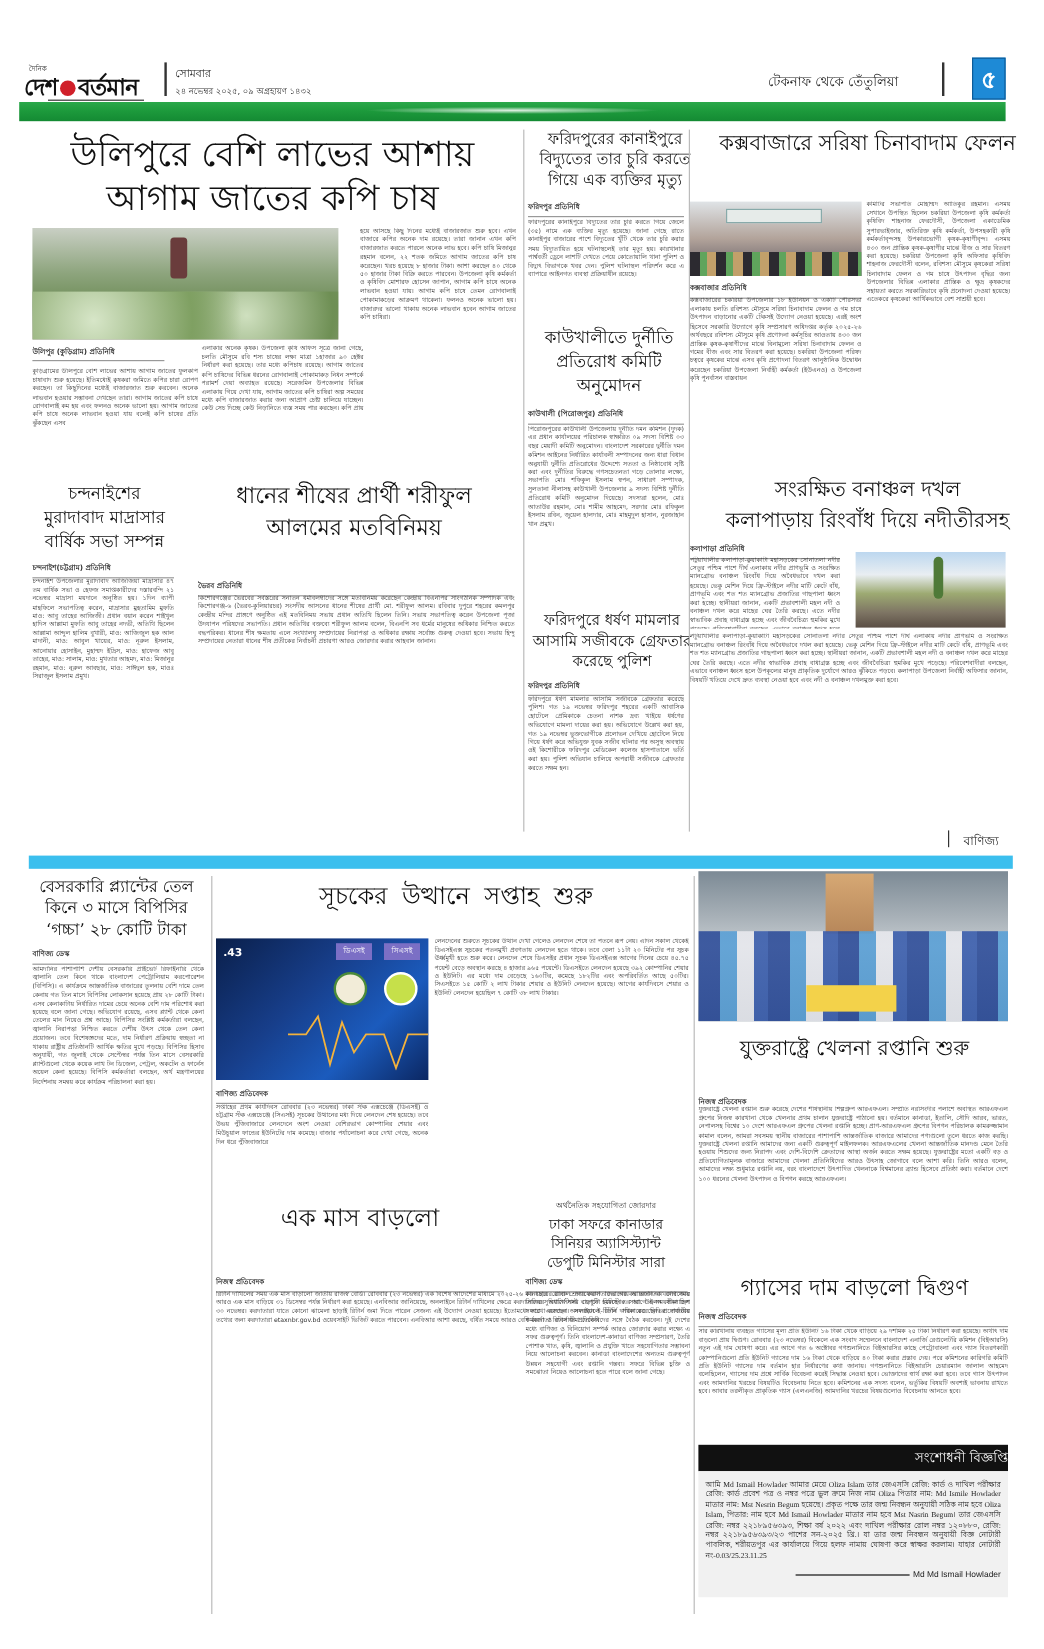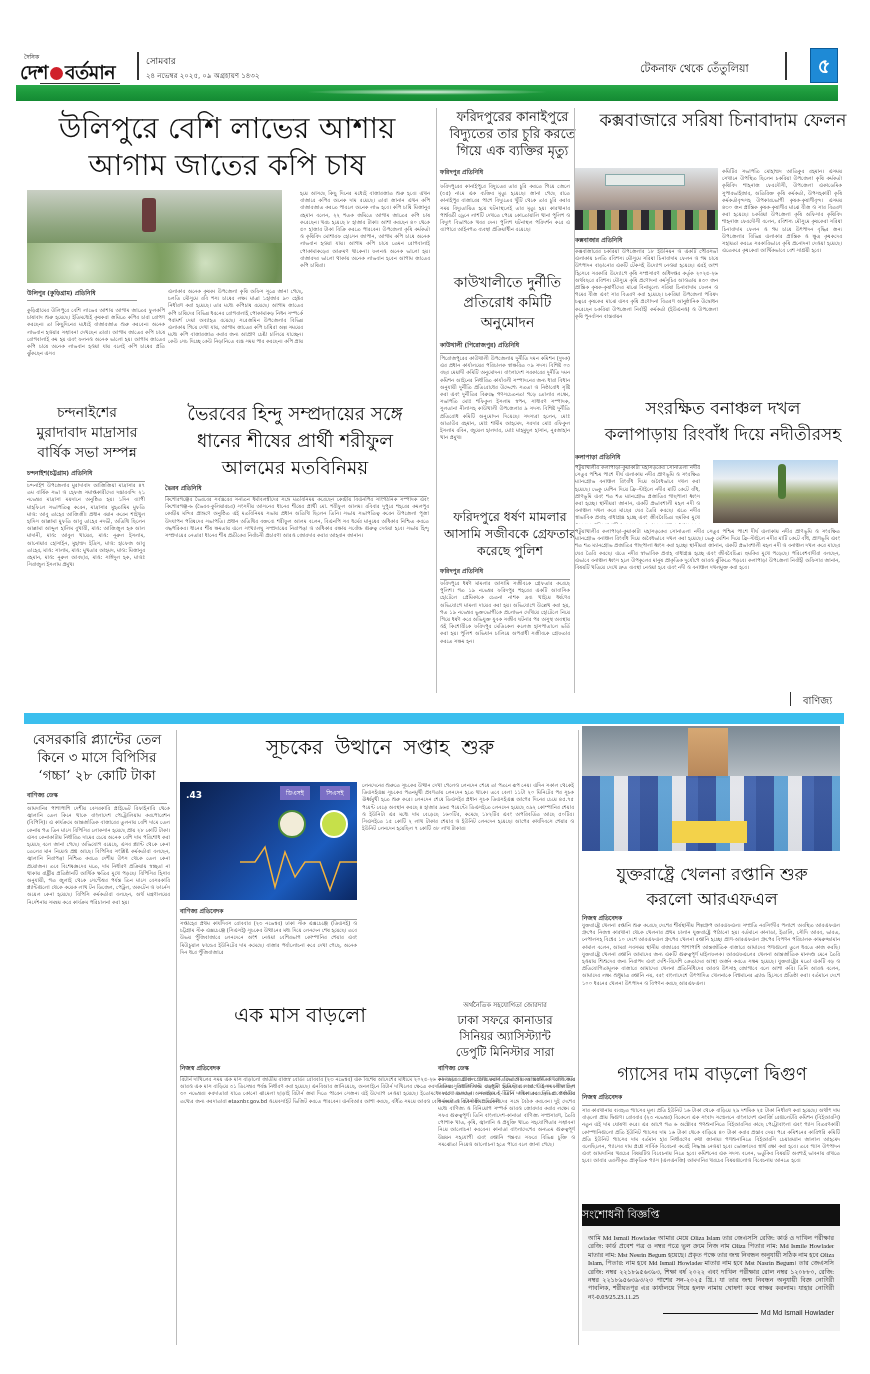--- a/index.html
+++ b/index.html
@@ -17,21 +17,21 @@
 .page-num{left:810px;top:48px;width:28px;height:35px;background:#1e8ad6;border:1px solid #0c5c99;color:#fff;font-size:20px;text-align:center;line-height:34px;font-weight:bold;}
 .green-bar{left:16px;top:85px;width:822px;height:16px;background:linear-gradient(180deg,#2aa84a 0%,#1d9a3c 45%,#148a33 100%);}
 .green-bar::after{content:"";position:absolute;left:35%;top:4px;width:30%;height:6px;background:radial-gradient(ellipse at center,rgba(255,255,255,0.85) 0%,rgba(255,255,255,0) 70%);}
 .blue-bar{left:24px;top:713px;width:820px;height:11px;background:#3bbfee;}
 .hl{font-family:"DejaVu Serif",serif;color:#111;text-align:center;line-height:1.15;}
 .byline{font-size:6px;font-weight:bold;color:#333;border-bottom:1px solid #999;padding-bottom:2px;}
 .body-text{font-size:5.2px;line-height:7.2px;color:#333;text-align:justify;overflow:hidden;}
 .photo{background:#888;overflow:hidden;}
 .caption{font-size:6px;font-weight:bold;color:#333;}
 .vline{width:1px;background:#bbb;}
-.notice-head{background:#111;color:#fff;text-align:left;font-size:11px;line-height:22px;}
+.notice-head{background:#111;color:#fff;text-align:right;font-size:11px;line-height:22px;}
 .notice-body{background:#f1f1f1;font-family:"Liberation Serif",serif;font-size:6.3px;line-height:8.4px;color:#222;padding:8px 6px;text-align:justify;}
 .notice-sign{font-family:Liberation Sans, sans-serif;font-size:7px;text-align:right;}
 .sec-label{font-size:10px;color:#222;}
 </style>
 </head>
 <body>
 
 <div class="abs hdr-logo">
   <span class="logo-small">দৈনিক</span>
   <div class="logo-main">
@@ -63,21 +63,20 @@
 
 <div class="abs hl" style="left:22px;top:402px;width:130px;font-size:14px;line-height:20px;">
   <div>চন্দনাইশের</div>
   <div>মুরাদাবাদ মাদ্রাসার</div>
   <div>বার্ষিক সভা সম্পন্ন</div>
 </div>
 <div class="abs byline" style="left:27px;top:468px;width:118px;">চন্দনাইশ(চট্টগ্রাম) প্রতিনিধি</div>
 <div class="abs body-text" style="left:27px;top:482px;width:118px;height:210px;">চন্দনাইশ উপজেলার মুরাদাবাদ আজিজিয়া মাদ্রাসার ৪৭ তম বার্ষিক সভা ও হেফজ সমাপ্তকারীদের দস্তারবন্দি ২১ নভেম্বর মাদ্রাসা ময়দানে অনুষ্ঠিত হয়। ১দিন ব্যাপী মাহফিলে সভাপতিত্ব করেন, মাদ্রাসার মুহতামিম মুফতি মাও: আবু তাহের আজিজী। প্রধান বয়ান করেন শাইখুল হাদিস আল্লামা মুফতি আবু তাহের নদভী, অতিথি ছিলেন আল্লামা আব্দুল হালিম বুখারী, মাও: আজিজুল হক আল মাদানী, মাও: আবুল খায়ের, মাও: নূরুল ইসলাম, আনোয়ার হোসাইন, মুহাম্মদ ইদ্রিস, মাও: হাফেজ আবু তাহের, মাও: সালাম, মাও: মুখতার আহমদ, মাও: মিজানুর রহমান, মাও: নূরুল আবছার, মাও: সাঈদুল হক, মাওঃ সিরাজুল ইসলাম প্রমুখ।</div>
 
 <div class="abs hl" style="left:160px;top:400px;width:270px;font-size:18.5px;line-height:27px;">
-  <div>ভৈরবের হিন্দু সম্প্রদায়ের সঙ্গে</div>
   <div>ধানের শীষের প্রার্থী শরীফুল</div>
   <div>আলমের মতবিনিময়</div>
 </div>
 <div class="abs byline" style="left:165px;top:483px;width:262px;">ভৈরব প্রতিনিধি</div>
 <div class="abs body-text" style="left:165px;top:496px;width:264px;height:196px;">কিশোরগঞ্জের ভৈরবের সর্বস্তরের সনাতন ধর্মাবলম্বীদের সঙ্গে মতবিনিময় করেছেন কেন্দ্রীয় বিএনপির সাংগঠনিক সম্পাদক এবং কিশোরগঞ্জ-৬ (ভৈরব-কুলিয়ারচর) সংসদীয় আসনের ধানের শীষের প্রার্থী মো. শরীফুল আলম। রবিবার দুপুরে শহরের কমলপুর কেন্দ্রীয় মন্দির প্রাঙ্গণে অনুষ্ঠিত এই মতবিনিময় সভায় প্রধান অতিথি ছিলেন তিনি। সভায় সভাপতিত্ব করেন উপজেলা পূজা উদযাপন পরিষদের সভাপতি। প্রধান অতিথির বক্তব্যে শরীফুল আলম বলেন, বিএনপি সব ধর্মের মানুষের অধিকার নিশ্চিত করতে বদ্ধপরিকর। ধানের শীষ ক্ষমতায় এলে সংখ্যালঘু সম্প্রদায়ের নিরাপত্তা ও অধিকার রক্ষায় সর্বোচ্চ গুরুত্ব দেওয়া হবে। সভায় হিন্দু সম্প্রদায়ের নেতারা ধানের শীষ প্রতীকের নির্বাচনী প্রচারণা আরও জোরদার করার আহবান জানান।</div>
 
 <div class="abs hl" style="left:440px;top:108px;width:145px;font-size:13px;line-height:17px;">
   <div>ফরিদপুরের কানাইপুরে</div>
   <div>বিদ্যুতের তার চুরি করতে</div>
   <div>গিয়ে এক ব্যক্তির মৃত্যু</div>
@@ -165,21 +164,20 @@
 <div class="abs byline" style="left:438px;top:1063px;width:135px;">বাণিজ্য ডেস্ক</div>
 <div class="abs body-text" style="left:438px;top:1076px;width:137px;height:270px;">কানাডার গ্লোবাল অ্যাফেয়ার্স বিভাগের আন্তর্জাতিক বাণিজ্যের সিনিয়র অ্যাসিস্ট্যান্ট ডেপুটি মিনিস্টার সারা উইলস বাংলাদেশ সফরে এসেছেন। সফরকালে তিনি সরকারের বিভিন্ন পর্যায়ের কর্মকর্তা ও ব্যবসায়ী প্রতিনিধিদের সঙ্গে বৈঠক করবেন। দুই দেশের মধ্যে বাণিজ্য ও বিনিয়োগ সম্পর্ক আরও জোরদার করার লক্ষ্যে এ সফর গুরুত্বপূর্ণ। তিনি বাংলাদেশ-কানাডা বাণিজ্য সম্প্রসারণ, তৈরি পোশাক খাত, কৃষি, জ্বালানি ও প্রযুক্তি খাতে সহযোগিতার সম্ভাবনা নিয়ে আলোচনা করবেন। কানাডা বাংলাদেশের অন্যতম গুরুত্বপূর্ণ উন্নয়ন সহযোগী এবং রপ্তানি গন্তব্য। সফরে বিভিন্ন চুক্তি ও সমঝোতা নিয়েও আলোচনা হতে পারে বলে জানা গেছে।</div>
 
 <div class="abs photo" style="left:582px;top:726px;width:258px;height:125px;background:linear-gradient(180deg,#7c8a95 0%,#a7b0b7 30%,#c6ccd1 50%,#5e6d7b 100%);">
   <div style="position:absolute;left:106px;top:2px;width:40px;height:50px;background:linear-gradient(180deg,#d6a874,#b7875a);"></div>
   <div style="position:absolute;left:0;top:50px;width:100%;height:75px;background:repeating-linear-gradient(90deg,#2f4e9a 0 18px,#5aa0d6 18px 32px,#e8e9ee 32px 46px,#3c5fae 46px 58px);opacity:0.9;"></div>
   <div style="position:absolute;left:90px;top:95px;width:75px;height:22px;background:#f3d24a;"></div>
 </div>
 <div class="abs hl" style="left:582px;top:862px;width:260px;font-size:17px;line-height:25px;">
   <div>যুক্তরাষ্ট্রে খেলনা রপ্তানি শুরু</div>
-  <div>করলো আরএফএল</div>
 </div>
 <div class="abs byline" style="left:582px;top:913px;width:258px;border-bottom:none;">নিজস্ব প্রতিবেদক</div>
 <div class="abs body-text" style="left:582px;top:922px;width:258px;height:128px;">যুক্তরাষ্ট্রে খেলনা রপ্তানি শুরু করেছে দেশের শীর্ষস্থানীয় শিল্পগ্রুপ আরএফএল। সম্প্রতি নরসিংদীর পলাশে অবস্থিত আরএফএল গ্রুপের নিজস্ব কারখানা থেকে খেলনার প্রথম চালান যুক্তরাষ্ট্রে পাঠানো হয়। বর্তমানে কানাডা, ইতালি, সৌদি আরব, ভারত, নেপালসহ বিশ্বের ১০ দেশে আরএফএল গ্রুপের খেলনা রপ্তানি হচ্ছে। প্রাণ-আরএফএল গ্রুপের বিপণন পরিচালক কামরুজ্জামান কামাল বলেন, আমরা সবসময় স্থানীয় বাজারের পাশাপাশি আন্তর্জাতিক বাজারে আমাদের পণ্যগুলো তুলে ধরতে কাজ করছি। যুক্তরাষ্ট্রে খেলনা রপ্তানি আমাদের জন্য একটি গুরুত্বপূর্ণ মাইলফলক। আরএফএলের খেলনা আন্তর্জাতিক মানদণ্ড মেনে তৈরি হওয়ায় শিশুদের জন্য নিরাপদ এবং দেশি-বিদেশি ক্রেতাদের আস্থা অর্জন করতে সক্ষম হয়েছে। যুক্তরাষ্ট্রের মতো একটি বড় ও প্রতিযোগিতামূলক বাজারে আমাদের খেলনা প্রতিনিধিদের আরও উৎসাহ জোগাবে বলে আশা করি। তিনি আরও বলেন, আমাদের লক্ষ্য শুধুমাত্র রপ্তানি নয়, বরং বাংলাদেশে উৎপাদিত খেলনাকে বিশ্বমানের ব্র্যান্ড হিসেবে প্রতিষ্ঠা করা। বর্তমানে দেশে ১০০ ধরনের খেলনা উৎপাদন ও বিপণন করছে আরএফএল।</div>
 
 <div class="abs hl" style="left:582px;top:1060px;width:260px;font-size:18px;line-height:28px;">গ্যাসের দাম বাড়লো দ্বিগুণ</div>
 <div class="abs byline" style="left:582px;top:1092px;width:258px;">নিজস্ব প্রতিবেদক</div>
 <div class="abs body-text" style="left:582px;top:1107px;width:258px;height:94px;">সার কারখানায় ব্যবহৃত গ্যাসের মূল্য প্রতি ইউনিট ১৬ টাকা থেকে বাড়িয়ে ২৯ দশমিক ২৫ টাকা নির্ধারণ করা হয়েছে। অর্থাৎ দাম বাড়লো প্রায় দ্বিগুণ। রোববার (২৩ নভেম্বর) বিকেলে এক সংবাদ সম্মেলনে বাংলাদেশ এনার্জি রেগুলেটরি কমিশন (বিইআরসি) নতুন এই দাম ঘোষণা করে। এর আগে গত ৬ অক্টোবর গণশুনানিতে বিইআরসির কাছে পেট্রোবাংলা এবং গ্যাস বিতরণকারী কোম্পানিগুলো প্রতি ইউনিট গ্যাসের দাম ১৬ টাকা থেকে বাড়িয়ে ৪০ টাকা করার প্রস্তাব দেয়। পরে কমিশনের কারিগরি কমিটি প্রতি ইউনিট গ্যাসের দাম বর্তমান হার নির্ধারণের কথা জানায়। গণশুনানিতে বিইআরসি চেয়ারম্যান জালাল আহমেদ বলেছিলেন, গ্যাসের দাম প্রশ্নে সার্বিক বিবেচনা করেই সিদ্ধান্ত নেওয়া হবে। ভোক্তাদের স্বার্থ রক্ষা করা হবে। তবে গ্যাস উৎপাদন এবং আমদানির খরচের বিষয়টিও বিবেচনায় নিতে হবে। কমিশনের এক সদস্য বলেন, ভর্তুকির বিষয়টি অবশ্যই ভাবনায় রাখতে হবে। আবার তরলীকৃত প্রাকৃতিক গ্যাস (এলএনজি) আমদানির খরচের বিষয়গুলোও বিবেচনায় আনতে হবে।</div>
 
 <div class="abs notice-head" style="left:582px;top:1204px;width:258px;height:22px;">সংশোধনী বিজ্ঞপ্তি</div>
 <div class="abs notice-body" style="left:582px;top:1226px;width:258px;height:105px;">

